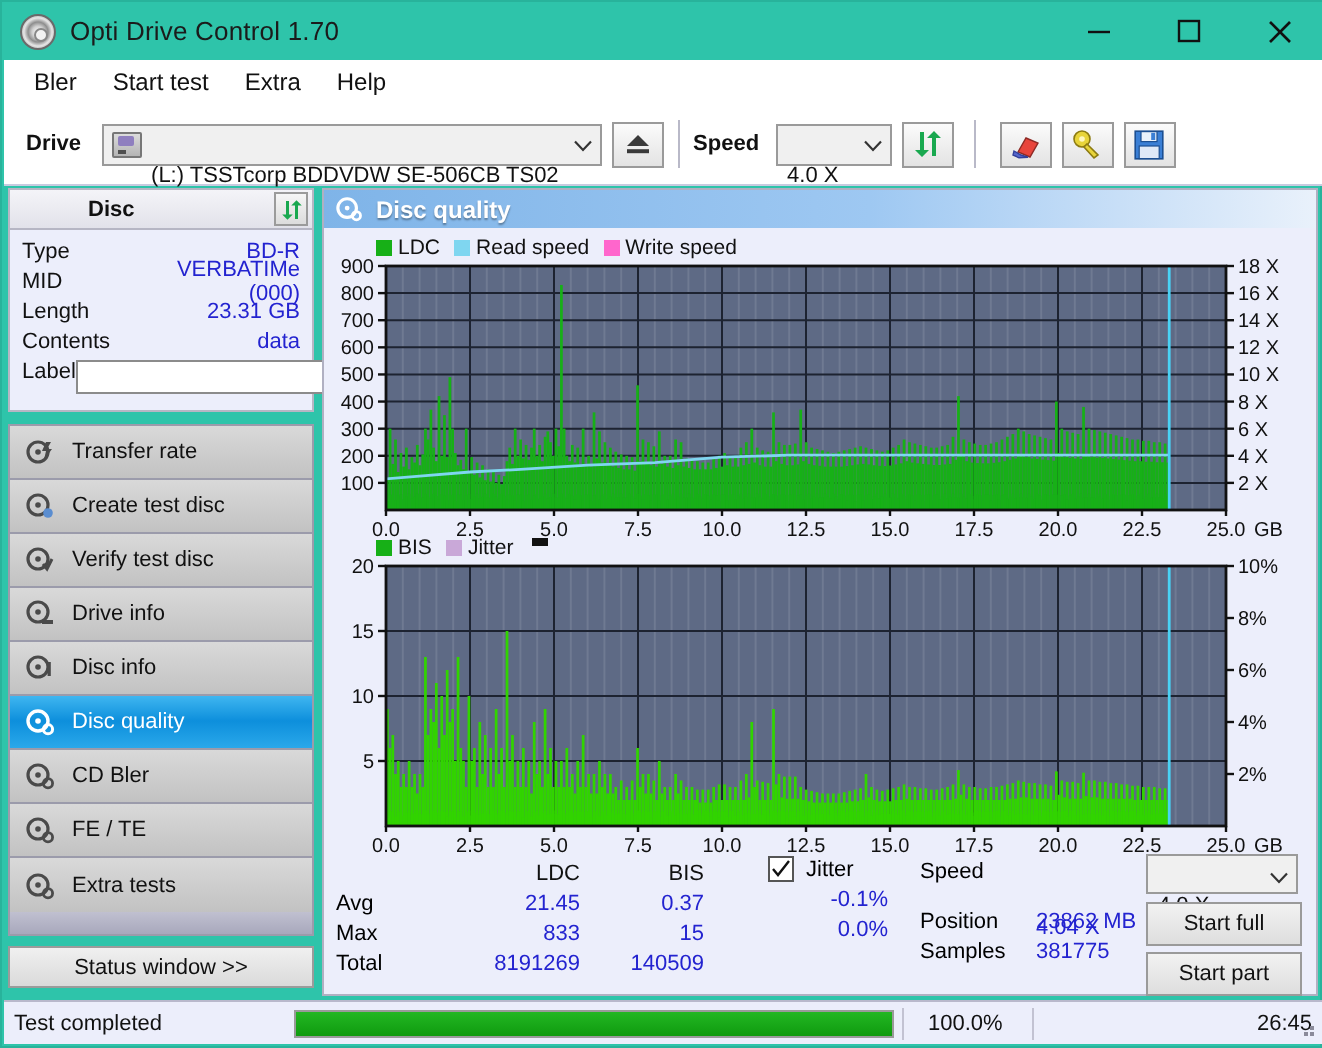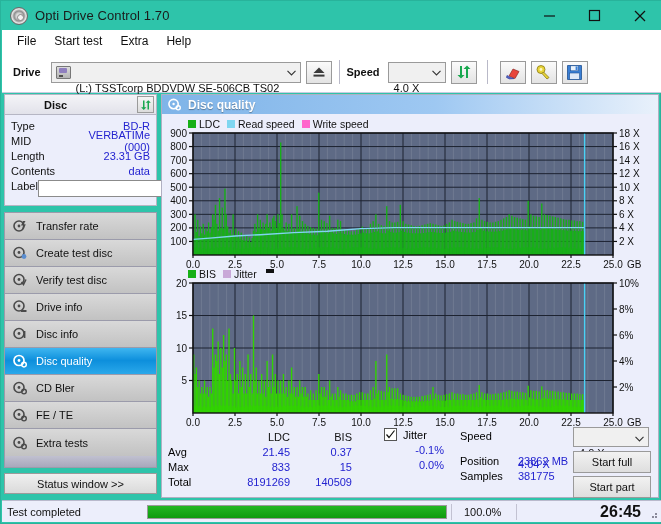--- a/index.html
+++ b/index.html
@@ -164,21 +164,21 @@
   .statusbar{
     position:absolute;left:1px;bottom:1px;width:659px;height:22px;
     background:#eceefb;border-top:1px solid #b9b9cc;box-sizing:border-box;
     display:flex;align-items:center;
   }
   .sb-text{font-size:11px;color:#111;padding-left:5px;width:140px;}
   .sb-progwrap{width:300px;height:14px;background:#fff;border:1px solid #9a9a9a;box-sizing:border-box;position:relative;}
   .sb-prog{height:100%;background:linear-gradient(#23b723,#0f9b0f);}
   .sb-pct{font-size:11px;color:#111;margin-left:8px;width:48px;}
   .sb-div{width:1px;height:16px;background:#c2c2d2;margin:0 4px;}
-  .sb-time{font-size:16px;color:#111;margin-left:auto;margin-right:20px;font-weight:bold;}
+  .sb-time{font-size:11px;color:#111;margin-left:auto;margin-right:5px;}
   .grip{position:absolute;right:3px;bottom:3px;width:10px;height:10px;}
   svg{overflow:visible;}
 </style>
 </head>
 <body>
 
 <div class="win">
 
   <div class="titlebar">
     <div class="tb-icon"></div>
@@ -197,21 +197,21 @@
       <div class="tb-btn">
         <svg width="14" height="14" viewBox="0 0 14 14">
             <line x1="2" y1="2" x2="12" y2="12" stroke="#111" stroke-width="1.3"></line>
             <line x1="12" y1="2" x2="2" y2="12" stroke="#111" stroke-width="1.3"></line>
           </svg>
       </div>
     </div>
   </div>
 
   <div class="menubar">
-    <div class="menuitem">File</div>
+    <div class="menuitem">Bler</div>
     <div class="menuitem">Start test</div>
     <div class="menuitem">Extra</div>
     <div class="menuitem">Help</div>
   </div>
 
   <div class="toolbar">
     <div class="lbl" style="margin-left:11px;">Drive</div>
     <div class="combo drvcombo">
       <div class="drvicon"></div>
       <div class="cb-text">(L:)  TSSTcorp BDDVDW SE-506CB TS02</div>

